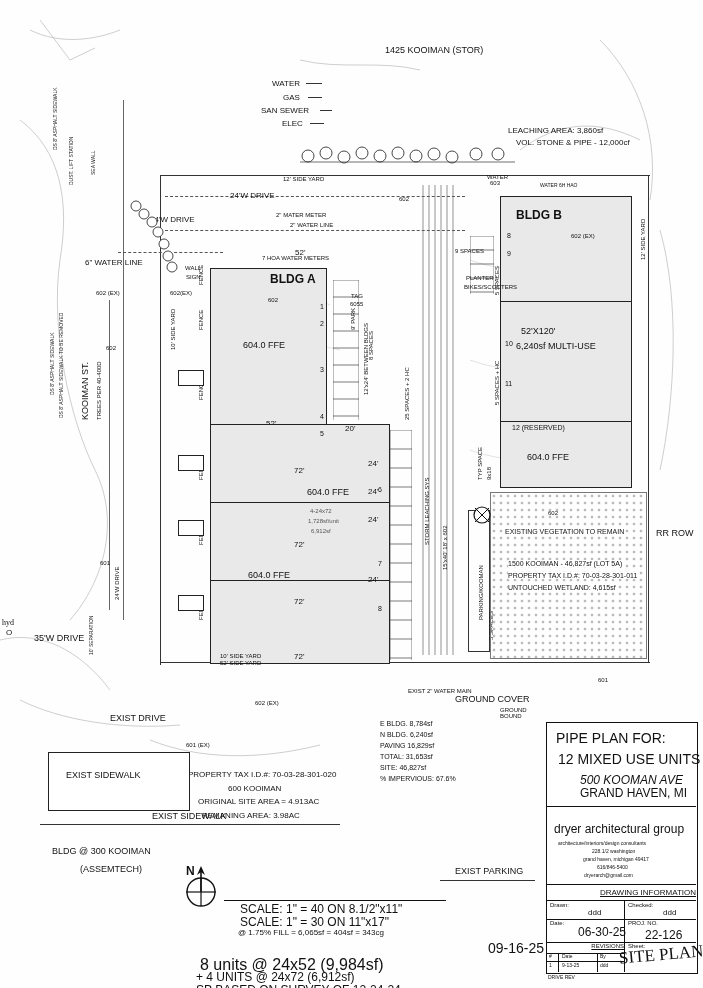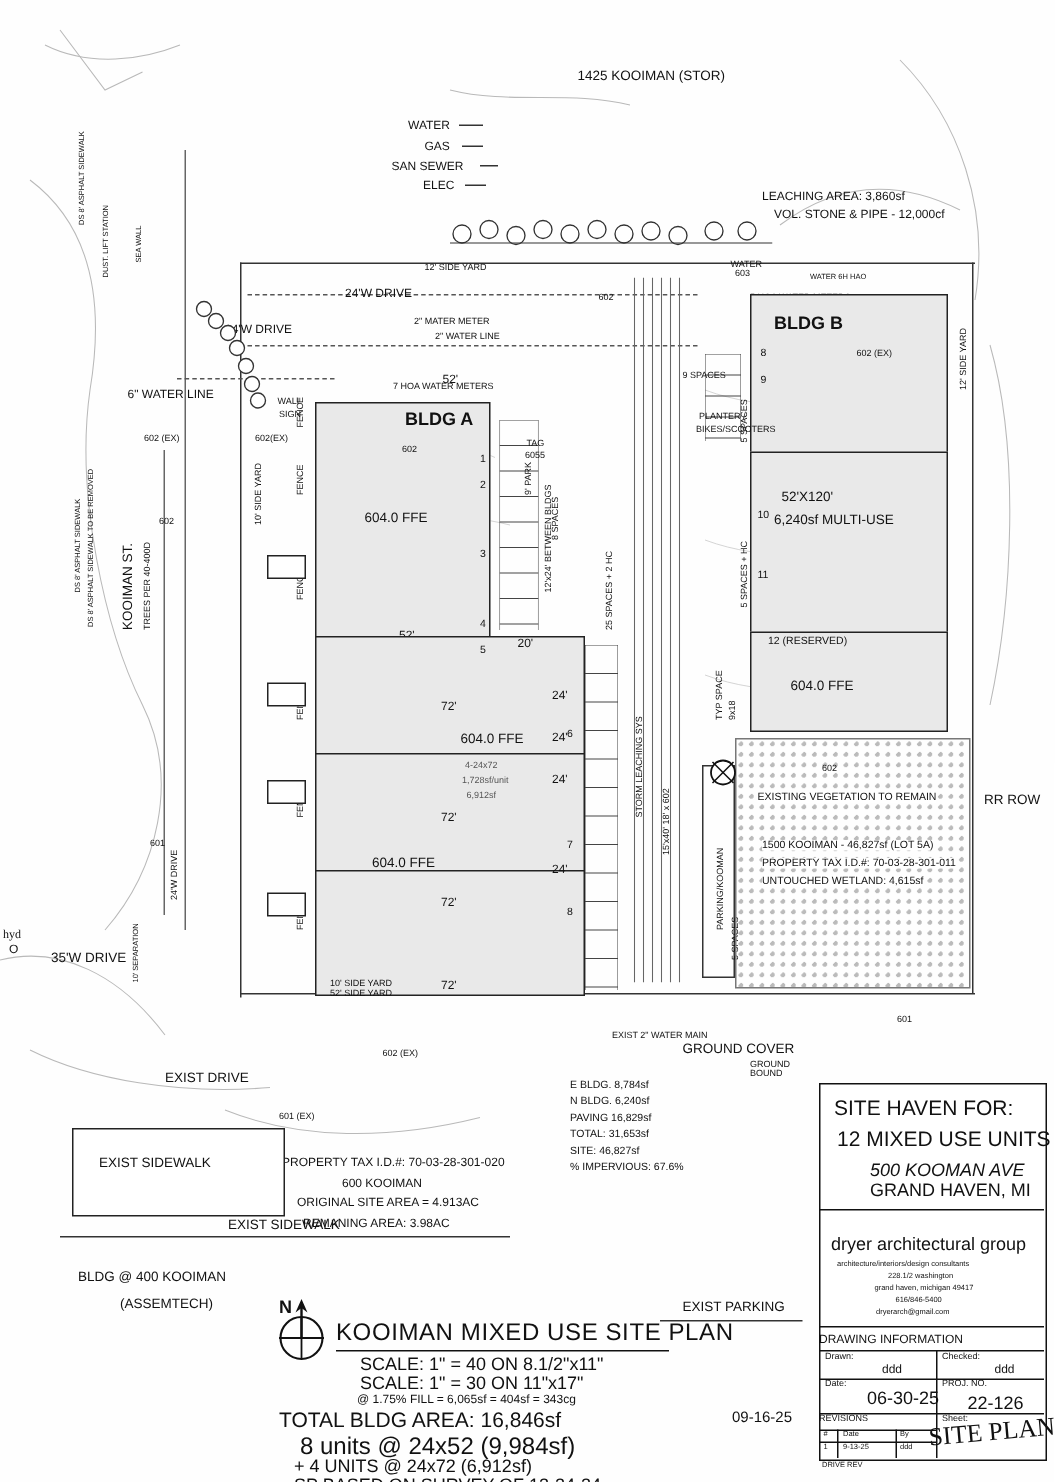--- a/index.html
+++ b/index.html
@@ -13,21 +13,21 @@
   .t9{font-size:9px;}
   .t10{font-size:12px;text-align:center;}
   .t12{font-size:12px;}
   .t14{font-size:14px;}
   .t16{font-size:16px;}
   .rot90{transform-origin:0 0;transform:rotate(-90deg);}
   .bld{position:absolute;border:1.2px solid #222;background:#e9e9e9;}
   .ln{position:absolute;background:#333;}
   .dash{position:absolute;border-top:1px dashed #555;}
   .box{position:absolute;border:1px solid #222;background:#fff;}
-  .ctr{text-align:left;}
+  .ctr{text-align:right;text-decoration:underline;}
   .veg{background:radial-gradient(circle at 3px 3px,#bbb 1.5px,transparent 1.6px) 0 0/7px 7px;}
   .titleblock{position:absolute;border:1.5px solid #111;background:#fff;}
   .tbline{position:absolute;background:#111;height:1px;}
   .tbv{position:absolute;background:#111;width:1px;}
   svg{display:block;}
 </style>
 </head>
 <body>
 
 <div class="sheet">
@@ -333,53 +333,51 @@
 
   <div class="abs t8" style="left:188px;top:770px;">PROPERTY TAX I.D.#: 70-03-28-301-020</div>
   <div class="abs t8" style="left:228px;top:784px;">600 KOOIMAN</div>
   <div class="abs t8" style="left:198px;top:797px;">ORIGINAL SITE AREA = 4.913AC</div>
   <div class="abs t8" style="left:202px;top:811px;">REMANING AREA: 3.98AC</div>
 
   <div class="box" style="left:48px;top:752px;width:140px;height:57px;"></div>
   <div class="abs t9" style="left:66px;top:770px;">EXIST SIDEWALK</div>
   <div class="abs t9" style="left:152px;top:811px;">EXIST SIDEWALK</div>
   <div class="ln" style="left:40px;top:824px;width:300px;height:1px;background:#333;"></div>
-  <div class="abs t9" style="left:52px;top:846px;">BLDG @ 400 KOOIMAN</div>
+  <div class="abs t9" style="left:52px;top:846px;">BLDG @ 300 KOOIMAN</div>
   <div class="abs t9" style="left:80px;top:864px;">(ASSEMTECH)</div>
   <div class="abs t9" style="left:110px;top:713px;">EXIST DRIVE</div>
   <div class="abs t9" style="left:455px;top:866px;">EXIST PARKING</div>
   <div class="ln" style="left:440px;top:880px;width:95px;height:1px;background:#333;"></div>
 
   <div class="abs" style="left:178px;top:862px;">
     <svg width="46" height="46">
       <circle cx="23" cy="30" r="14" fill="none" stroke="#111" stroke-width="1.4"></circle>
       <path d="M23,30 L23,6" stroke="#111" stroke-width="1.6"></path>
       <path d="M23,4 L19,13 L23,10 L27,13 Z" fill="#111"></path>
       <path d="M8,30 L38,30" stroke="#111" stroke-width="1.2"></path>
       <path d="M23,16 L23,44" stroke="#111" stroke-width="1.2"></path>
     </svg>
   </div>
   <div class="abs t10" style="left:186px;top:864px;font-weight:bold;">N</div>
 
-  <div class="abs t16" style="left:224px;top:880px;font-size:16px;letter-spacing:.4px;">KOOIMAN MIXED USE SITE PLAN</div>
   <div class="ln" style="left:224px;top:900px;width:222px;height:1.4px;background:#111;"></div>
   <div class="abs t10" style="left:240px;top:902px;">SCALE:  1" = 40 ON 8.1/2"x11"</div>
   <div class="abs t10" style="left:240px;top:915px;">SCALE:  1" = 30 ON 11"x17"</div>
   <div class="abs t8" style="left:238px;top:928px;">@ 1.75% FILL = 6,065sf = 404sf = 343cg</div>
 
-  <div class="abs t14" style="left:186px;top:938px;font-size:14px;">TOTAL BLDG AREA:  16,846sf</div>
   <div class="abs t12" style="left:200px;top:956px;font-size:16px;">8 units @ 24x52 (9,984sf)</div>
   <div class="abs t12" style="left:196px;top:970px;font-size:12px;">+ 4 UNITS @ 24x72 (6,912sf)</div>
   <div class="abs t12" style="left:196px;top:983px;font-size:12px;">SP BASED ON SURVEY OF 12-24-24</div>
 
-  <div class="abs t14" style="left:488px;top:940px;font-size:10px;">09-16-25</div>
+  <div class="abs t14" style="left:488px;top:940px;font-size:14px;">09-16-25</div>
 
   <div class="titleblock" style="left:546px;top:722px;width:150px;height:250px;"></div>
 
-  <div class="abs t14" style="left:556px;top:730px;font-size:14px;">SITE HAVEN FOR:</div>
+  <div class="abs t14" style="left:556px;top:730px;font-size:14px;">PIPE PLAN FOR:</div>
   <div class="abs t14" style="left:558px;top:751px;font-size:14px;">12 MIXED USE UNITS</div>
   <div class="abs t10" style="left:580px;top:773px;font-style:italic;">500 KOOMAN AVE</div>
   <div class="abs t10" style="left:580px;top:786px;">GRAND HAVEN, MI</div>
   <div class="tbline" style="left:546px;top:806px;width:150px;"></div>
 
   <div class="abs t12" style="left:554px;top:822px;font-size:12px;">dryer architectural group</div>
   <div class="abs t5" style="left:558px;top:840px;">architecture/interiors/design consultants</div>
   <div class="abs t5" style="left:592px;top:848px;">228.1/2 washington</div>
   <div class="abs t5" style="left:583px;top:856px;">grand haven, michigan 49417</div>
   <div class="abs t5" style="left:597px;top:864px;">616/846-5400</div>

